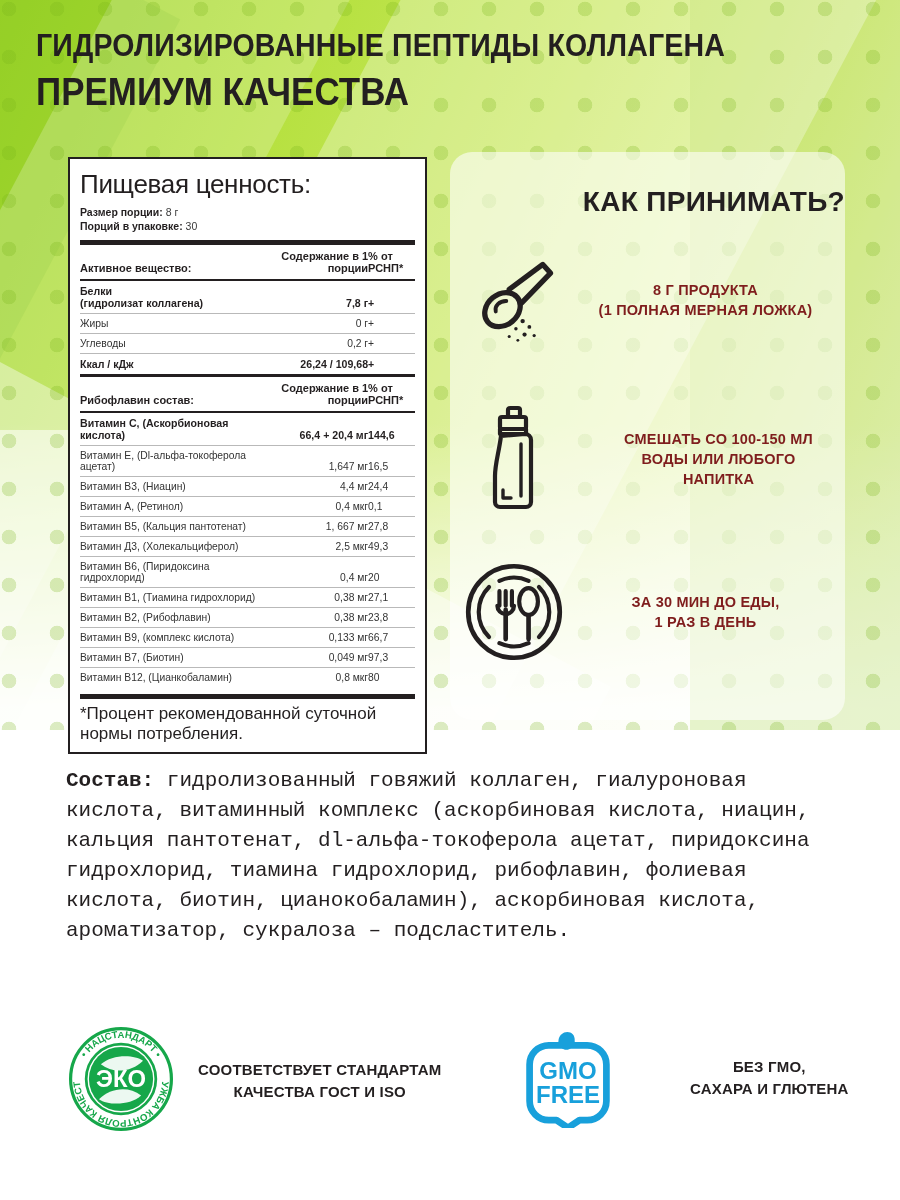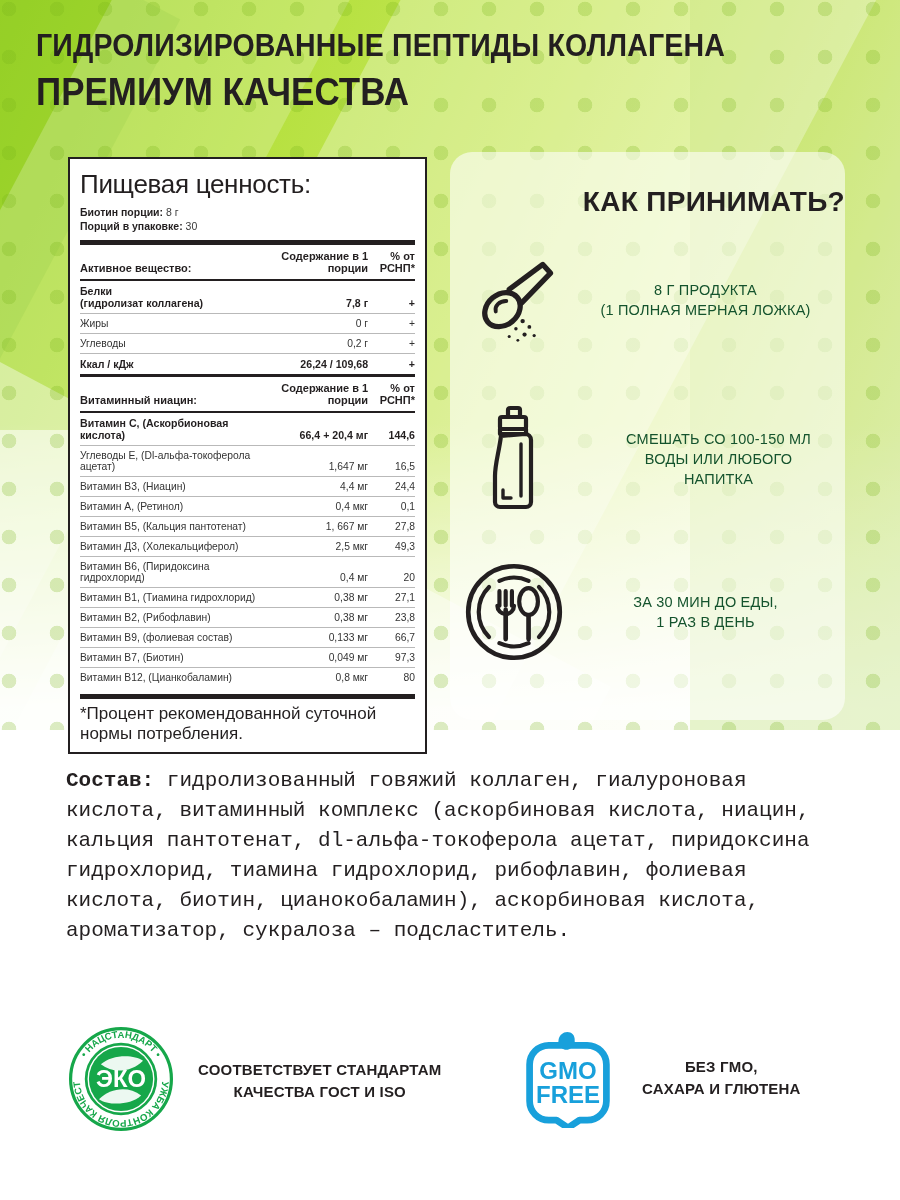--- a/index.html
+++ b/index.html
@@ -58,61 +58,61 @@
   .serv{font-size:10.5px;line-height:14px;color:#3a3a3a;}
   .serv b{font-weight:bold;color:#231f20;}
   .rule-thick{height:5px;background:#231f20;margin:7px 0 0 0;}
   .rule-med{height:2.4px;background:#231f20;margin:0;}
   .rule-thin{height:1px;background:#b9b9b9;}
 
   table.nt{width:100%;border-collapse:collapse;table-layout:fixed;}
   table.nt td{padding:4px 0 4px 0;vertical-align:bottom;font-size:10.3px;color:#333;}
   td.c1{width:56%;text-align:left;}
   td.c2{width:30%;text-align:right;padding-right:6px;}
-  td.c3{width:14%;text-align:right;}
+  td.c3{width:14%;}
   tr.hdr td{font-weight:bold;font-size:11px;color:#231f20;padding:5px 0 5px 0;}
   tr.bold td{font-weight:bold;color:#231f20;font-size:10.6px;}
   .footnote{font-size:17px;color:#231f20;padding-top:5px;}
 
   
   .howto{
     position:absolute;left:450px;top:152px;width:395px;height:568px;
     background:rgba(255,255,255,0.58);border-radius:22px;z-index:6;
     box-sizing:border-box;
   }
   .howto h2{
     margin:0;padding:34px 0 0 0;text-align:right;font-size:28px;font-weight:bold;
     color:#231f20;letter-spacing:.3px;
   }
   .step{position:absolute;display:flex;align-items:center;width:100%;}
   .step .ico{width:128px;display:flex;justify-content:center;align-items:center;flex:none;}
   .step .txt{
-    flex:1;text-align:center;font-size:14.5px;font-weight:normal;line-height:20px;
-    color:#14532d;letter-spacing:.2px;padding-right:12px;
+    flex:1;text-align:center;font-size:14.5px;font-weight:bold;line-height:20px;
+    color:#7f1d1d;letter-spacing:.2px;padding-right:12px;
   }
   .step1{top:100px;}
   .step2{top:252px;gap:26px;}
   .step3{top:408px;}
 
   
   .ingredients{
     position:absolute;left:66px;top:766px;width:770px;z-index:6;
     font-size:21px;line-height:30px;color:#231f20;font-family:Liberation Mono, monospace;
   }
   .ingredients b{font-weight:bold;}
 
   
   .badges{position:absolute;left:0;top:1016px;width:900px;height:130px;z-index:6;}
   .badge{position:absolute;display:flex;align-items:center;}
   .badge .blabel{
     font-size:15px;font-weight:bold;line-height:22px;color:#231f20;text-align:center;
     letter-spacing:.2px;
   }
   .badge-eco{left:66px;top:8px;}
-  .badge-gmo{left:520px;top:8px;}
+  .badge-gmo{left:520px;top:8px;gap:48px;}
   .eco-text{margin-left:22px;}
   .gmo-text{margin-left:26px;}
 </style>
 </head>
 <body>
 
 <div class="page">
 
   <div class="banner">
     <div class="diag">
@@ -127,21 +127,21 @@
   </div>
 
   <div class="hero">
     <div class="hero-l1">ГИДРОЛИЗИРОВАННЫЕ ПЕПТИДЫ КОЛЛАГЕНА</div>
     <div class="hero-l2">ПРЕМИУМ КАЧЕСТВА</div>
   </div>
 
   <div class="nutri">
     <h2>Пищевая ценность:</h2>
     <div class="serv">
-      <b>Биотин порции:</b>
+      <b>Размер порции:</b>
       <span>8 г</span>
     </div>
     <div class="serv">
       <b>Порций в упаковке:</b>
       <span>30</span>
     </div>
 
     <div class="rule-thick"></div>
     <table class="nt">
       <tbody id="tbody-main">
@@ -189,41 +189,41 @@
             <td class="c1">Ккал / кДж</td>
             <td class="c2">26,24 / 109,68</td>
             <td class="c3">+</td>
           </tr>
           <tr>
             <td colspan="3" style="padding: 0px;">
               <div class="rule-med"></div>
             </td>
           </tr>
           <tr class="hdr">
-            <td class="c1">Витаминный ниацин:</td>
+            <td class="c1">Рибофлавин состав:</td>
             <td class="c2">Содержание в 1 порции</td>
             <td class="c3">% от РСНП*</td>
           </tr>
           <tr>
             <td colspan="3" style="padding: 0px;">
               <div class="rule-med"></div>
             </td>
           </tr>
           <tr class="bold">
             <td class="c1">Витамин С, (Аскорбионовая кислота)</td>
             <td class="c2">66,4 + 20,4 мг</td>
             <td class="c3">144,6</td>
           </tr>
           <tr>
             <td colspan="3" style="padding: 0px;">
               <div class="rule-thin"></div>
             </td>
           </tr>
           <tr>
-            <td class="c1">Углеводы Е, (Dl-альфа-токоферола ацетат)</td>
+            <td class="c1">Витамин Е, (Dl-альфа-токоферола ацетат)</td>
             <td class="c2">1,647 мг</td>
             <td class="c3">16,5</td>
           </tr>
           <tr>
             <td colspan="3" style="padding: 0px;">
               <div class="rule-thin"></div>
             </td>
           </tr>
           <tr>
             <td class="c1">Витамин В3, (Ниацин)</td>
@@ -289,21 +289,21 @@
             <td class="c1">Витамин В2, (Рибофлавин)</td>
             <td class="c2">0,38 мг</td>
             <td class="c3">23,8</td>
           </tr>
           <tr>
             <td colspan="3" style="padding: 0px;">
               <div class="rule-thin"></div>
             </td>
           </tr>
           <tr>
-            <td class="c1">Витамин В9, (фолиевая состав)</td>
+            <td class="c1">Витамин В9, (комплекс кислота)</td>
             <td class="c2">0,133 мг</td>
             <td class="c3">66,7</td>
           </tr>
           <tr>
             <td colspan="3" style="padding: 0px;">
               <div class="rule-thin"></div>
             </td>
           </tr>
           <tr>
             <td class="c1">Витамин В7, (Биотин)</td>

